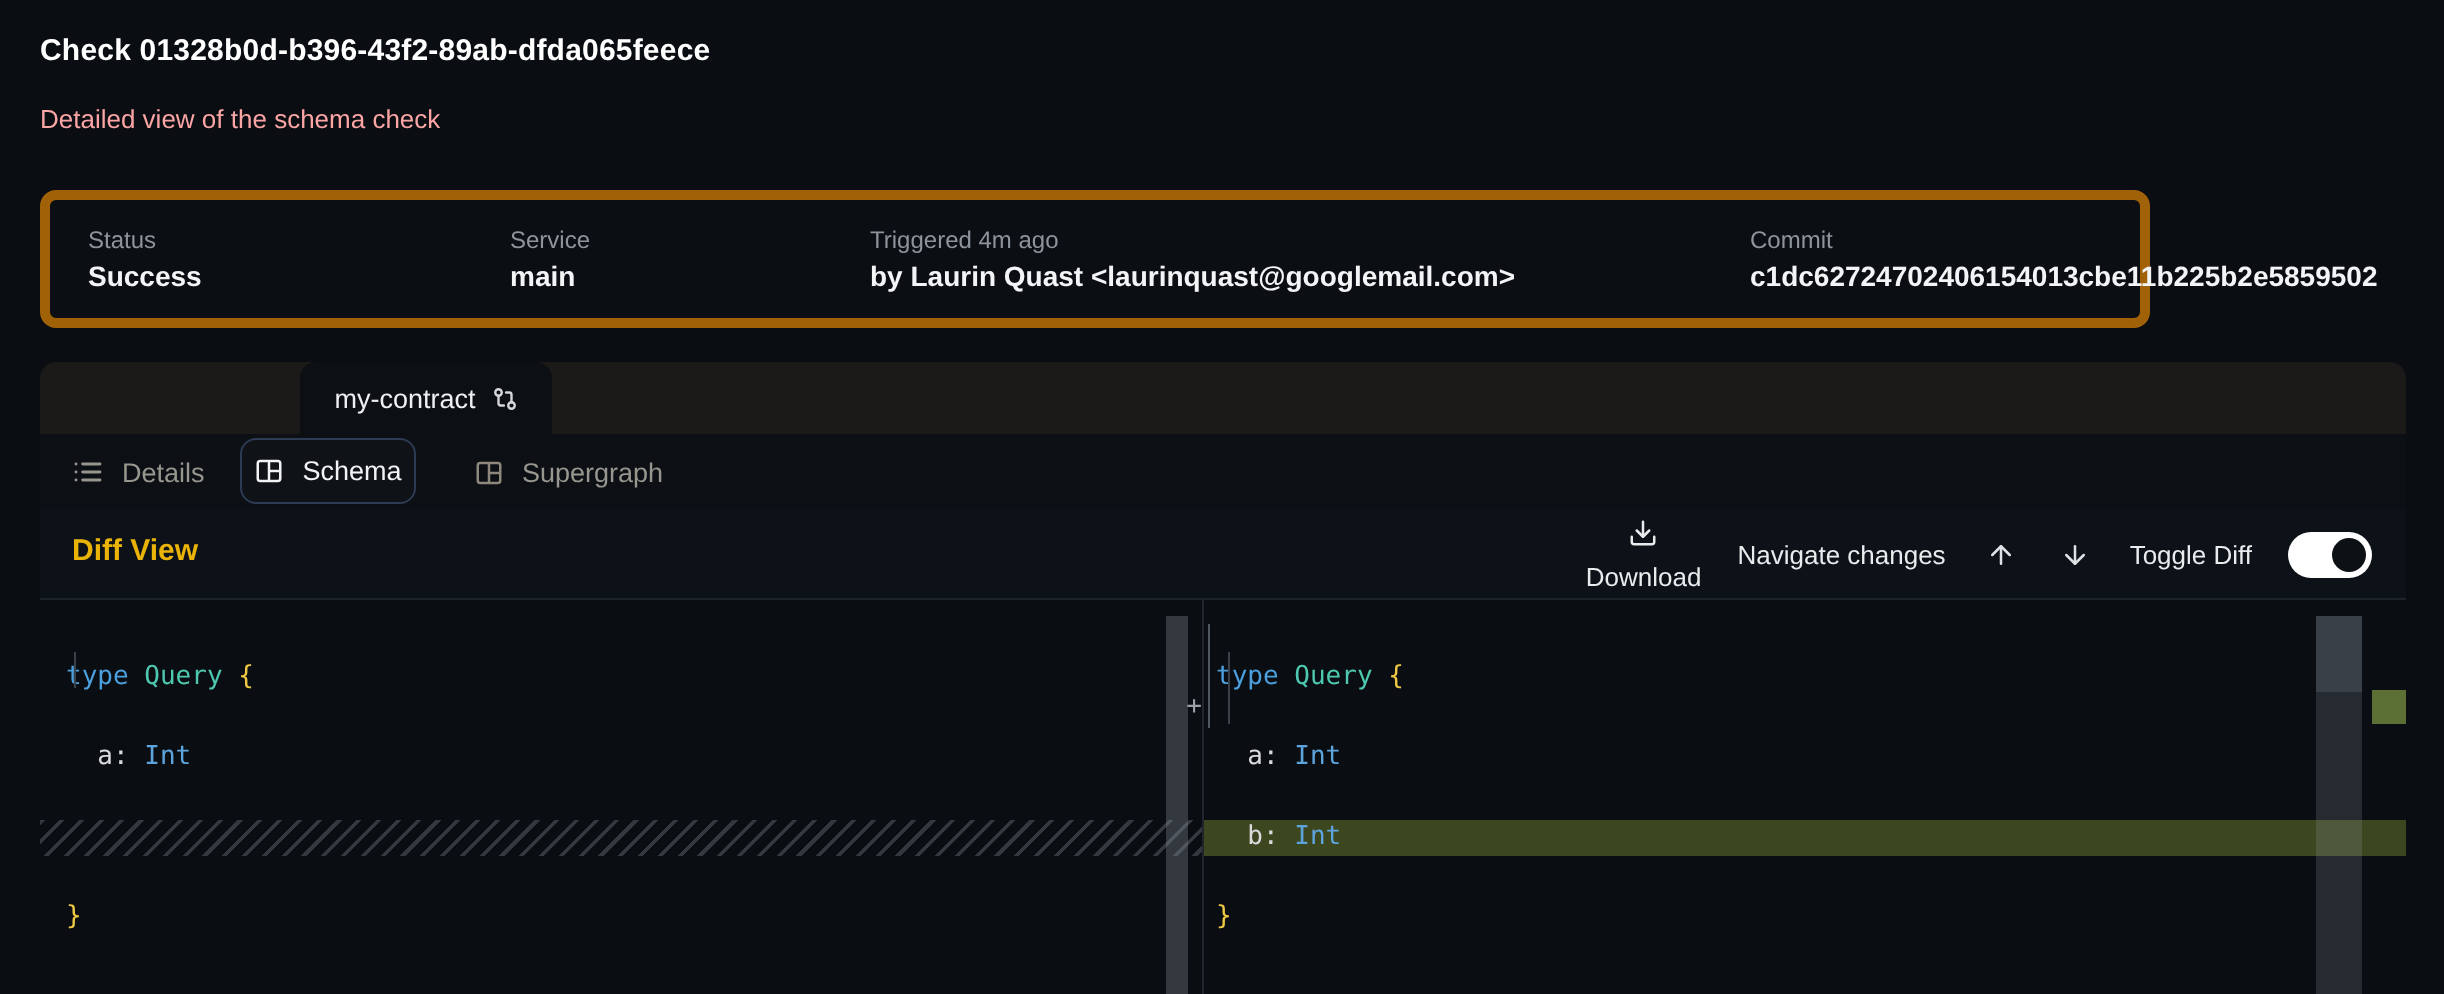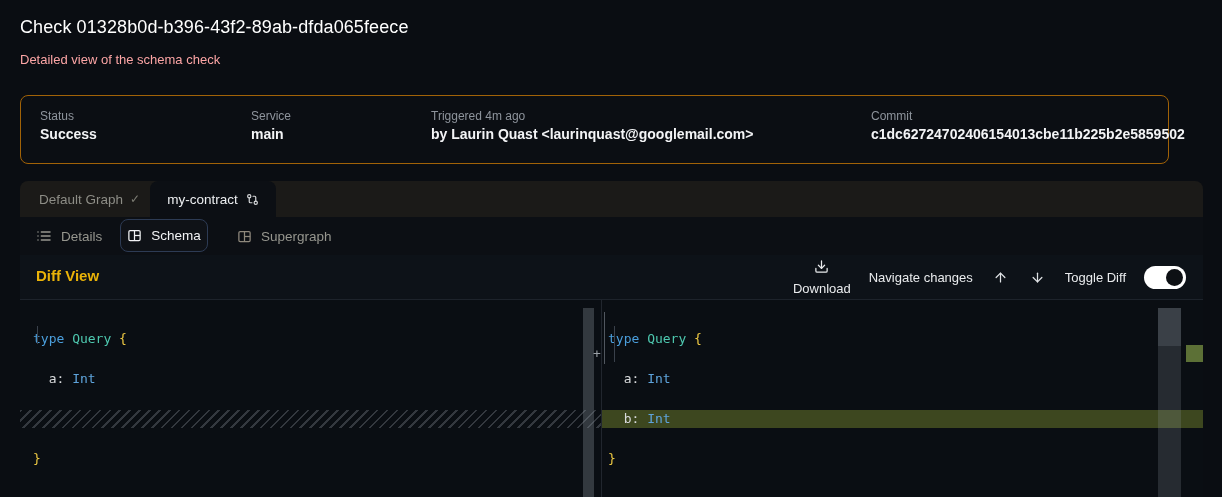--- a/index.html
+++ b/index.html
@@ -5,25 +5,25 @@
   * { margin:0; padding:0; box-sizing:border-box; }
   html,body { background:#06080c; }
   .screen{
     position:relative; width:1222px; height:497px; overflow:hidden;
     background:#0a0d12; font-family:"Liberation Sans", sans-serif;
     -webkit-font-smoothing:antialiased;
   }
   .abs{position:absolute;}
 
   
-  .page-title{left:20px; top:17px; font-size:18px; font-weight:400; color:#ffffff; letter-spacing:.1px;}
+  .page-title{left:20px; top:17px; font-size:15px; font-weight:700; color:#ffffff; letter-spacing:.1px;}
   .page-subtitle{left:20px; top:52px; font-size:13px; color:#fca5a5;}
 
   
-  .meta-card{left:20px; top:95px; width:1149px; height:69px; border:1px solid #a16207; border-radius:8px; background:#0b0e13;}
+  .meta-card{left:20px; top:95px; width:1055px; height:69px; border:5px solid #a16207; border-radius:8px; background:#0b0e13;}
   .meta-col{position:absolute; top:0; height:100%;}
   .meta-col .lbl{position:absolute; top:13px; font-size:12px; color:#8e949c; white-space:nowrap;}
   .meta-col .val{position:absolute; top:30px; font-size:14px; font-weight:600; color:#f3f4f6; white-space:nowrap;}
   .mc0{left:19px;} .mc1{left:230px;} .mc2{left:410px;} .mc3{left:850px;}
 
   
   .graph-tabs{left:20px; top:181px; width:1183px; height:36px; background:#1b1a18; border-radius:8px 8px 0 0;}
   .tab-default{position:absolute; left:0; top:0; height:36px; padding:0 16px 0 19px; display:flex; align-items:center; gap:7px; color:#8d8d86; font-size:13.5px; cursor:pointer;}
   .tab-default .check{font-size:12px; color:#7b7b72;}
   .tab-contract{position:absolute; left:130px; top:0; height:36px; width:126px; background:#0c0f14; border-radius:8px 8px 0 0; display:flex; align-items:center; justify-content:center; gap:8px; color:#edeff1; font-size:13.5px; cursor:pointer;}
@@ -92,24 +92,20 @@
       <div class="lbl">Triggered 4m ago</div>
       <div class="val">by Laurin Quast &lt;laurinquast@googlemail.com&gt;</div>
     </div>
     <div class="meta-col mc3">
       <div class="lbl">Commit</div>
       <div class="val">c1dc62724702406154013cbe11b225b2e5859502</div>
     </div>
   </div>
 
   <div class="abs graph-tabs">
-    <div class="tab-default">
-      <span>Default Graph</span>
-      <span class="check">✓</span>
-    </div>
     <div class="tab-contract">
       <span>my-contract</span>
       <span>
         <svg width="13" height="13" viewBox="0 0 24 24" fill="none" stroke="#d5d7d9" stroke-width="2.2" stroke-linecap="round" stroke-linejoin="round">
           <circle cx="18" cy="18" r="3"></circle>
             <circle cx="6" cy="6" r="3"></circle>
           <path d="M13 6h3a2 2 0 0 1 2 2v7"></path>
             <path d="M11 18H8a2 2 0 0 1-2-2V9"></path>
         </svg>
       </span>

